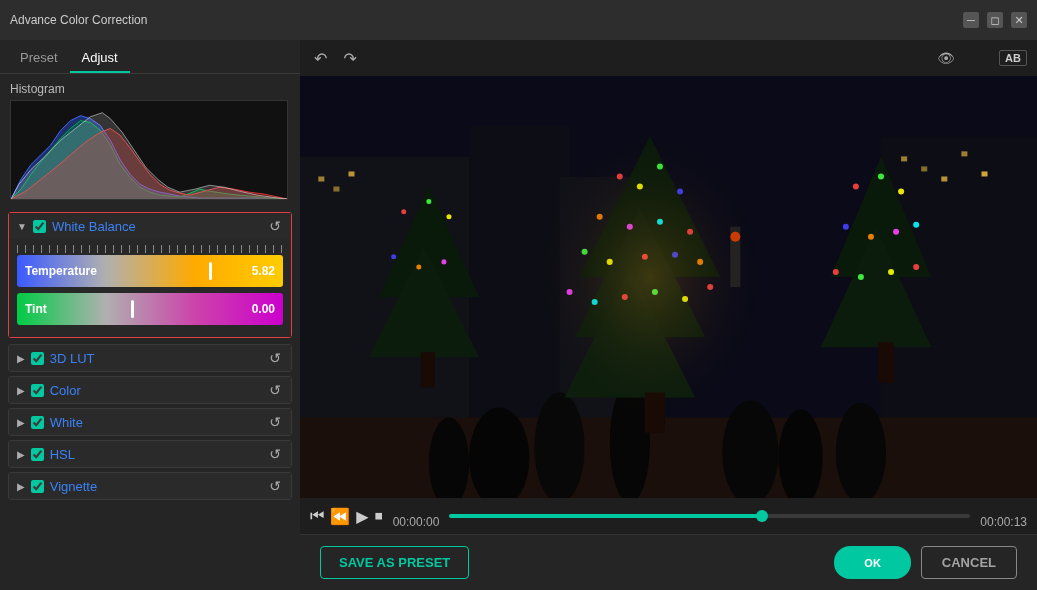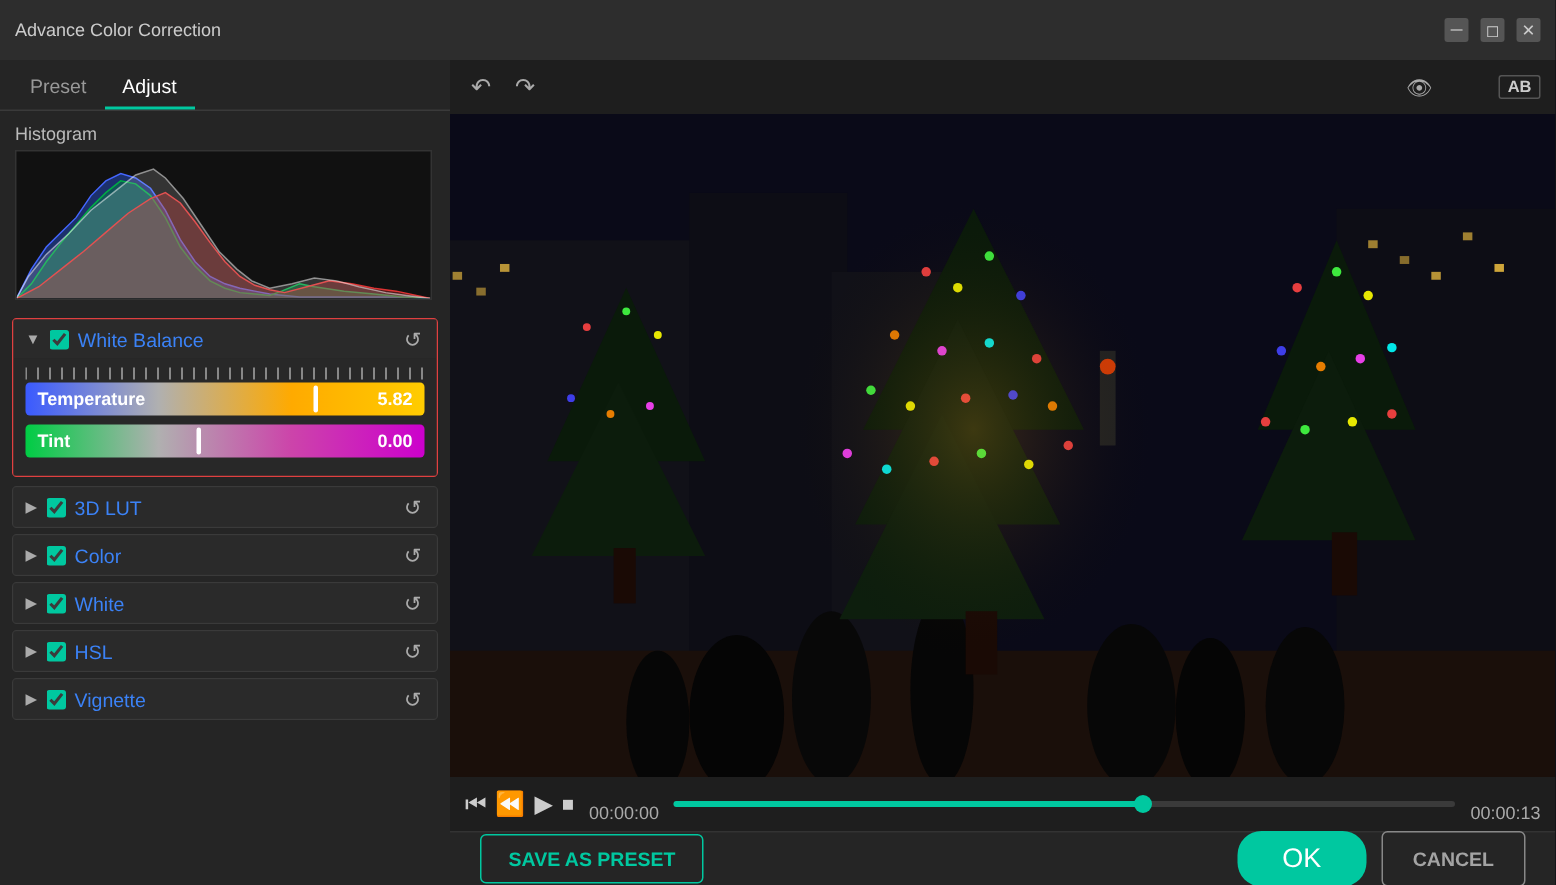--- a/index.html
+++ b/index.html
@@ -138,21 +138,21 @@
     .section-body {
       padding: 6px 8px;
       background: #282828;
     }
     
     .slider-row {
       margin-bottom: 6px;
     }
     .slider-track {
       position: relative;
-      height: 22px;
+      height: 32px;
       border-radius: 3px;
       overflow: hidden;
     }
     .temperature-track {
       background: linear-gradient(to right, #3a5aff, #b0b0b0, #ffaa00, #ffcc00);
     }
     .tint-track {
       background: linear-gradient(to right, #00cc44, #b0b0b0, #cc44aa, #cc00cc);
     }
     .slider-label {
@@ -306,21 +306,21 @@
       border-radius: 50%;
     }
     .time-text {
       font-size: 12px;
       color: #aaa;
       white-space: nowrap;
       margin-top: 12px;
     }
     
     .action-bar {
-      height: 36px;
+      height: 56px;
       background: #252525;
       display: flex;
       align-items: center;
       justify-content: space-between;
       padding: 16px 20px;
       border-top: 1px solid #333;
     }
     .save-preset-btn {
       background: none;
       border: 1.5px solid #00c8a0;
@@ -334,22 +334,22 @@
     .action-right {
       display: flex; gap: 10px;
     }
     .ok-btn {
       background: #00c8a0;
       border: none;
       color: #fff;
       padding: 8px 30px;
       border-radius: 16px;
       cursor: pointer;
-      font-size: 18px;
-      font-weight: normal;
+      font-size: 11px;
+      font-weight: bold;
     }
     .cancel-btn {
       background: none;
       border: 1.5px solid #888;
       color: #a3a3a3;
       padding: 8px 20px;
       border-radius: 4px;
       cursor: pointer;
       font-size: 13px;
       font-weight: bold;

